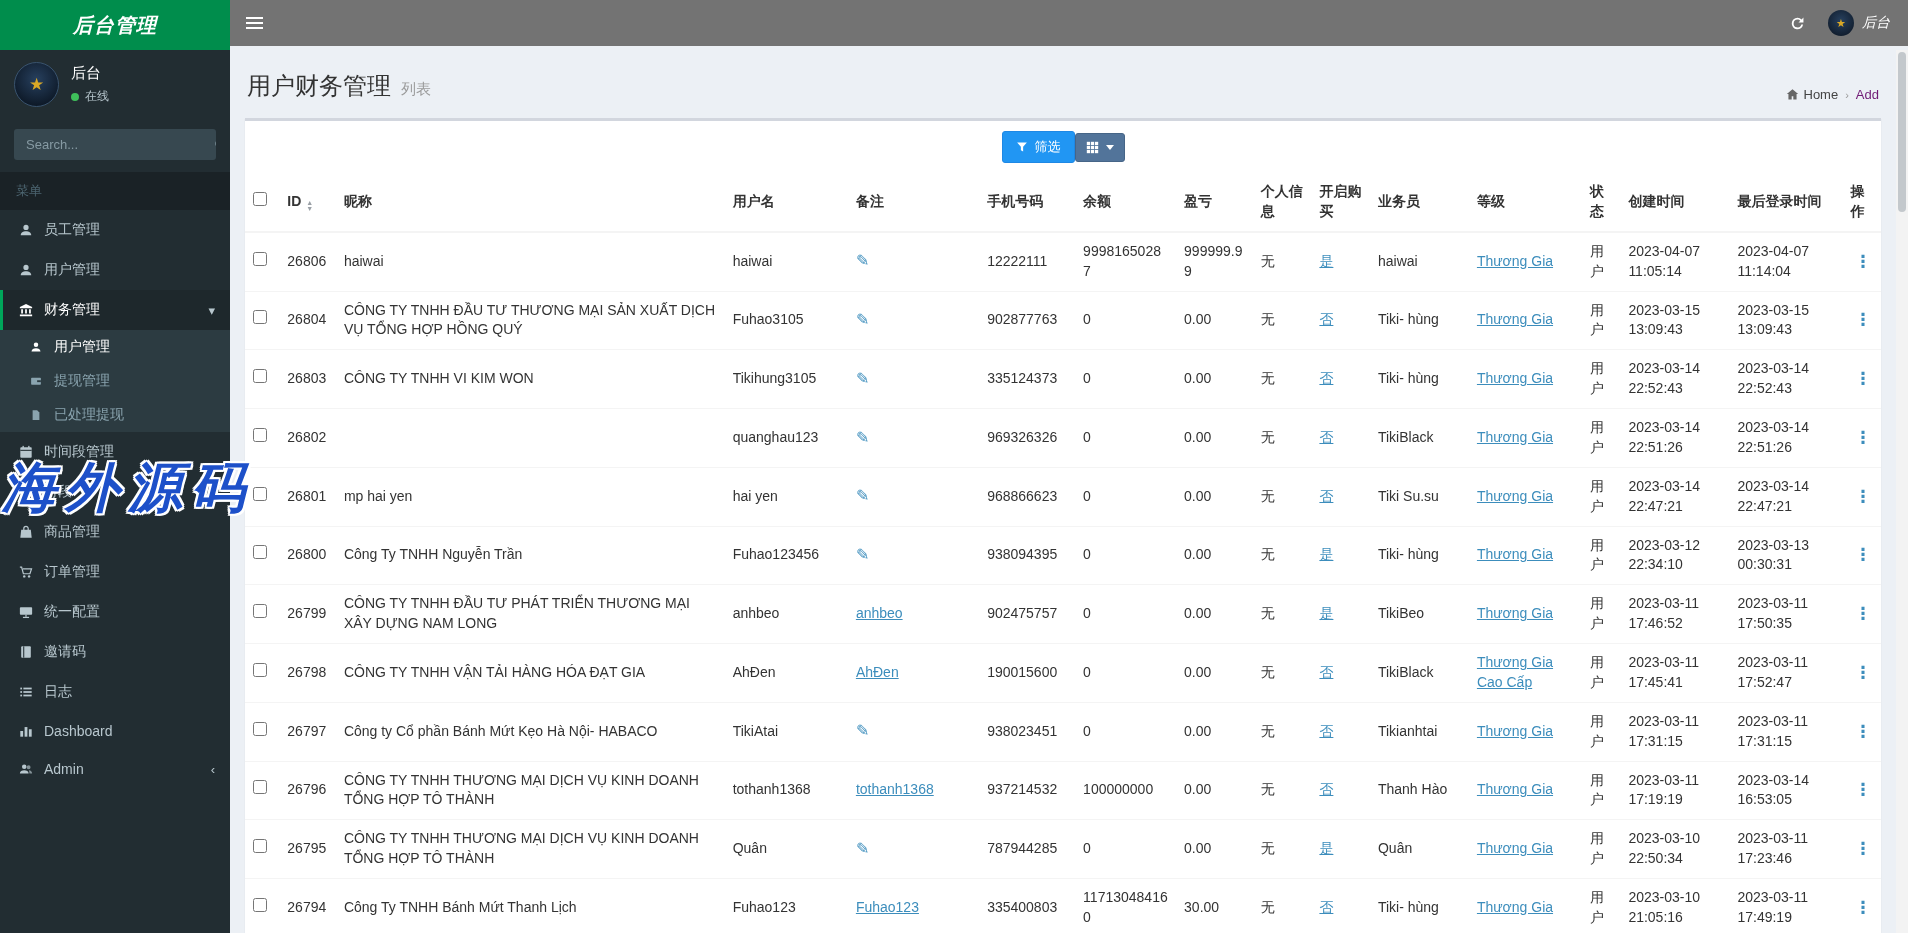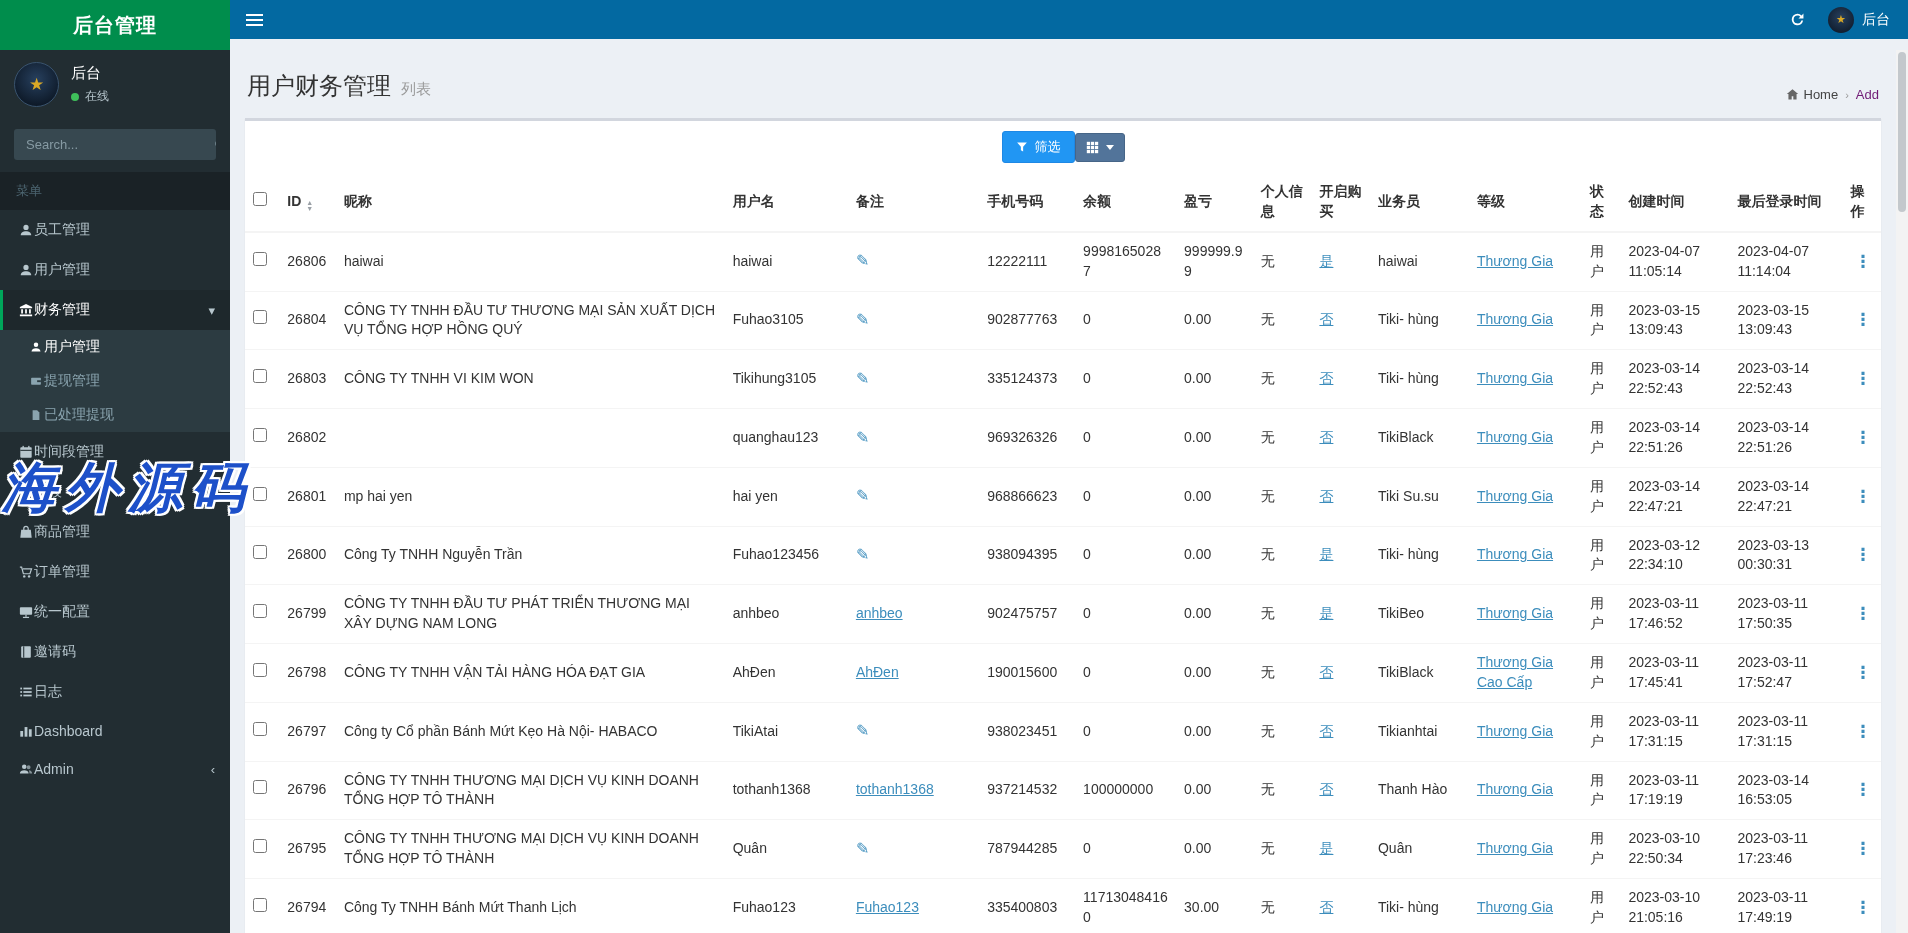--- a/index.html
+++ b/index.html
@@ -1,20 +1,20 @@
 <!DOCTYPE html>
 <html><head>
 <meta charset="utf-8">
 <style>
   * { margin:0; padding:0; box-sizing:border-box; }
   html,body { width:1908px; height:933px; overflow:hidden; }
   body { font-family:"Liberation Sans","DejaVu Sans",sans-serif; font-size:14px; color:#333; background:#ecf0f5; position:relative; }
 
   
-  .navbar { position:absolute; top:0; left:0; right:0; height:39px; background:#0369a1; display:flex; z-index:50; }
+  .navbar { position:absolute; top:0; left:0; right:0; height:46px; background:#737373; display:flex; z-index:50;font-style:italic; }
   .logo { width:230px; height:50px; background:#008d4c; color:#fff; font-size:20px; font-weight:bold; display:flex; align-items:center; justify-content:center; letter-spacing:1px; }
   .navbar-main { flex:1; display:flex; align-items:center; justify-content:space-between; }
   .hamburger { width:48px; height:50px; display:flex; flex-direction:column; gap:3px; align-items:center; justify-content:center; cursor:pointer; }
   .hamburger i { display:block; width:17px; height:2px; background:#fff; }
   .navbar-right { display:flex; align-items:center; height:50px; }
   .nav-icon-btn { padding:0 14px; height:50px; display:flex; align-items:center; cursor:pointer; }
   .nav-user { display:flex; align-items:center; gap:8px; color:#fff; padding:0 18px 0 8px; height:50px; cursor:pointer; }
   .nav-avatar { width:26px; height:26px; border-radius:50%; background:radial-gradient(circle at 50% 40%, #27405e 0%, #101c2c 80%); display:flex; align-items:center; justify-content:center; color:#d9a826; font-size:11px; }
 
   
@@ -24,21 +24,21 @@
   .user-meta { display:flex; flex-direction:column; gap:5px; }
   .user-name { color:#fff; font-size:15px; }
   .user-status { color:#b8c7ce; font-size:12px; display:flex; align-items:center; gap:6px; }
   .online-dot { width:8px; height:8px; border-radius:50%; background:#3fbf5a; display:inline-block; }
   .search-box { margin:10px 14px 12px; display:flex; background:#374850; border-radius:3px; overflow:hidden; }
   .search-box input { flex:1; background:transparent; border:0; outline:0; color:#ccc; padding:8px 12px; font-size:13px; font-family:inherit; }
   .search-box input::placeholder { color:#869aa3; }
   .search-btn { width:36px; display:flex; align-items:center; justify-content:center; cursor:pointer; }
   .menu-label { color:#4b646f; background:#1a2226; font-size:13px; padding:10px 16px; }
   .menu { list-style:none; }
-  .menu-item { display:flex; align-items:center; gap:0; padding:11px 15px; color:#b8c7ce; font-size:14px; cursor:pointer; text-decoration:none; border-left:3px solid transparent; }
+  .menu-item { display:flex; align-items:center; gap:10px; padding:11px 15px; color:#b8c7ce; font-size:14px; cursor:pointer; text-decoration:none; border-left:3px solid transparent; }
   .menu-item .mi { width:16px; display:flex; justify-content:center; flex:none; }
   .menu-item.open { color:#fff; background:#1e282c; border-left-color:#00a65a; }
   .menu-item .grow { flex:1; }
   .chev { color:#b8c7ce; font-size:13px; }
   .submenu { list-style:none; background:#2c3b41; }
   .submenu .menu-item { padding:8px 15px 8px 28px; font-size:14px; color:#8aa4af; border-left:none; }
   .submenu .menu-item.active { color:#fff; }
 
   
   .watermark { position:absolute; left:2px; top:452px; z-index:90; font-size:54px; font-weight:bold; font-style:italic; color:#1d50c9; letter-spacing:9px; pointer-events:none; white-space:nowrap;

